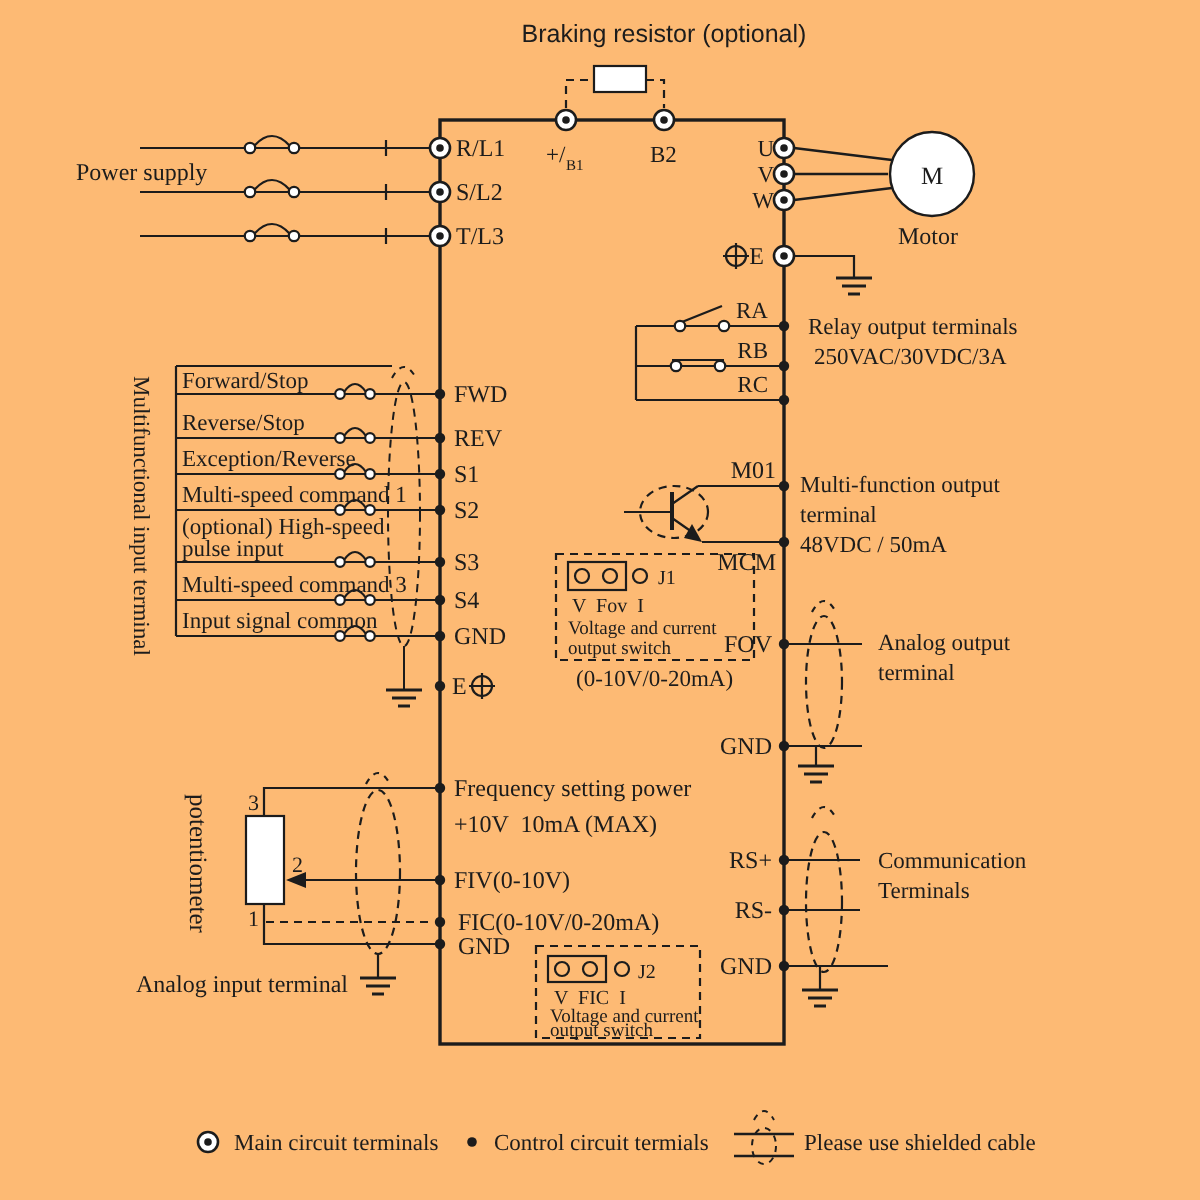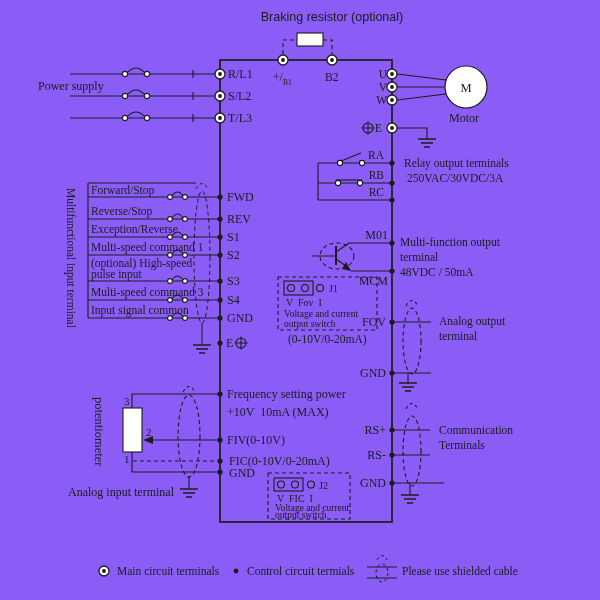--- a/index.html
+++ b/index.html
@@ -1,16 +1,16 @@
 <!DOCTYPE html>
 <html><head>
 <meta charset="utf-8">
 <style>
   html,body{margin:0;padding:0;background:#f2f2f2;}
-  .page{width:600px;height:600px;background:#8b5cf6;position:relative;margin:0 auto;overflow:hidden;}
+  .page{width:600px;height:600px;background:#fdba74;position:relative;margin:0 auto;overflow:hidden;}
   svg text{font-family:"Liberation Serif", serif;fill:#1c1c1c;}
   svg text.sans{font-family:"Liberation Sans", sans-serif;}
   svg text.pre{white-space:pre;}
 </style>
 </head>
 <body>
 
 <div class="page">
 <svg width="600" height="600" viewBox="0 0 600 600">
 

